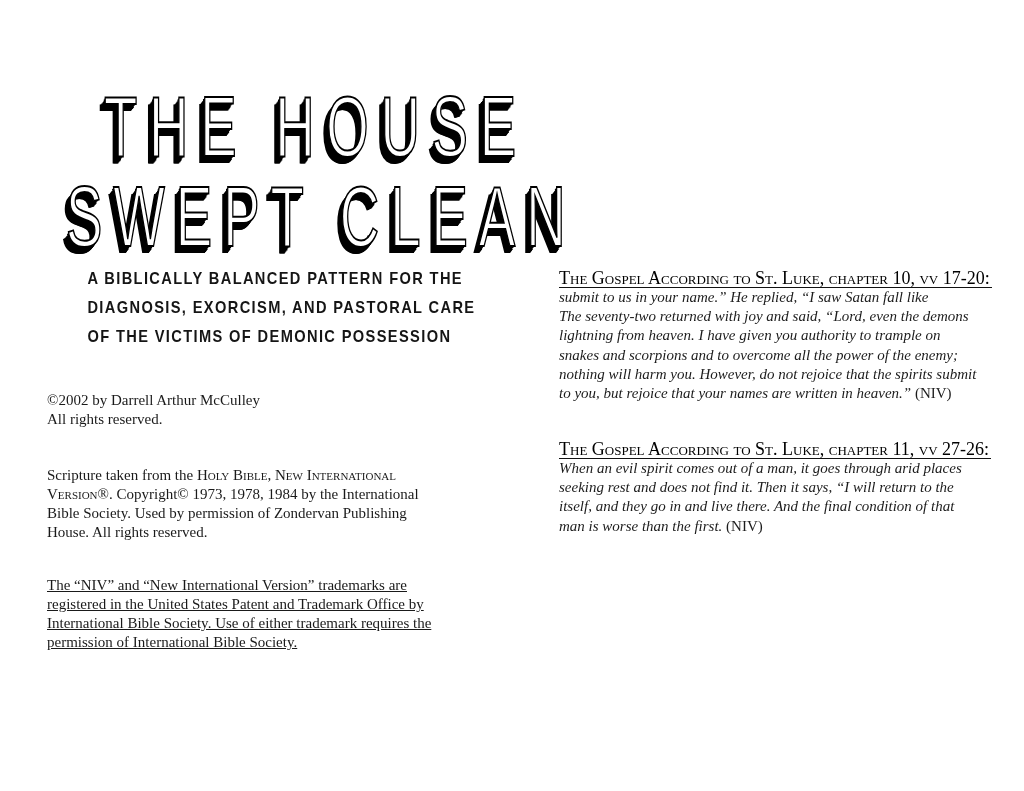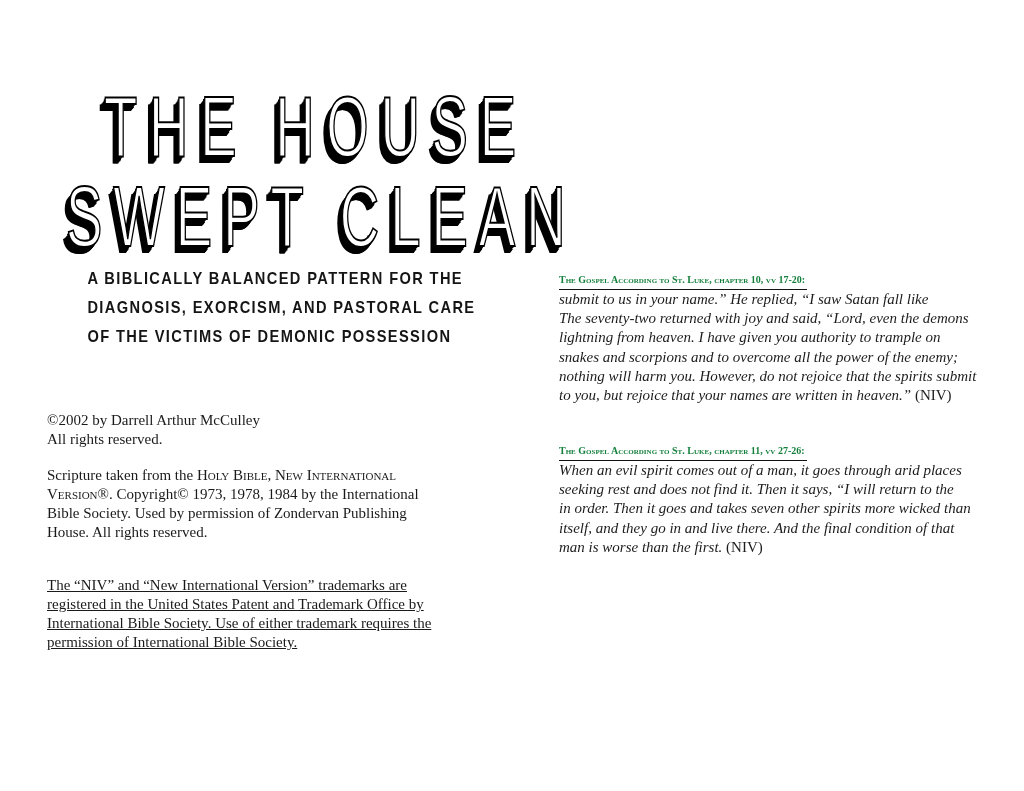--- a/index.html
+++ b/index.html
@@ -74,43 +74,43 @@
 
   
   .left-para {
     position: absolute;
     left: 47px;
     width: 410px;
     font-size: 15px;
     line-height: 19px;
     color: #1a1a1a;
   }
-  #copyright-block { top: 411px; }
+  #copyright-block { top: 391px; }
   #scripture-block { top: 466px; }
   #trademark-block { top: 576px; text-decoration: underline; }
   .smallcaps {
     font-variant: small-caps;
   }
   .line { display: block; white-space: nowrap; }
 
   
   .passage {
     position: absolute;
     left: 559px;
     width: 420px;
   }
   #passage-1 { top: 269px; }
   #passage-2 { top: 440px; }
   .passage-heading {
     display: inline-block;
-    font-weight: 700;
+    font-weight: 400;
     font-variant: small-caps;
-    font-size: 10px;
+    font-size: 18px;
     line-height: 18px;
-    color: #15803d;
+    color: #000000;
     border-bottom: 1.5px solid #111;
     padding-right: 2px;
     white-space: nowrap;
   }
   .passage-body {
     font-style: italic;
     font-size: 15px;
     line-height: 19.2px;
     color: #1c1c1c;
     margin-top: 0px;
@@ -161,19 +161,18 @@
       <span class="line">nothing will harm you. However, do not rejoice that the spirits submit</span>
       <span class="line"><span>to you, but rejoice that your names are written in heaven.”</span><span class="cite"> (NIV)</span></span>
     </div>
   </div>
 
   <div id="passage-2" class="passage">
     <div class="passage-heading">The Gospel According to St. Luke, chapter 11, vv 27-26:</div>
     <div class="passage-body">
       <span class="line">When an evil spirit comes out of a man, it goes through arid places</span>
       <span class="line">seeking rest and does not find it. Then it says, “I will return to the</span>
-      <span class="line">in order. Then it goes and takes seven other spirits more wicked than</span>
       <span class="line">itself, and they go in and live there. And the final condition of that</span>
       <span class="line"><span>man is worse than the first.</span><span class="cite"> (NIV)</span></span>
     </div>
   </div>
 
 </div>
 
 </body></html>

